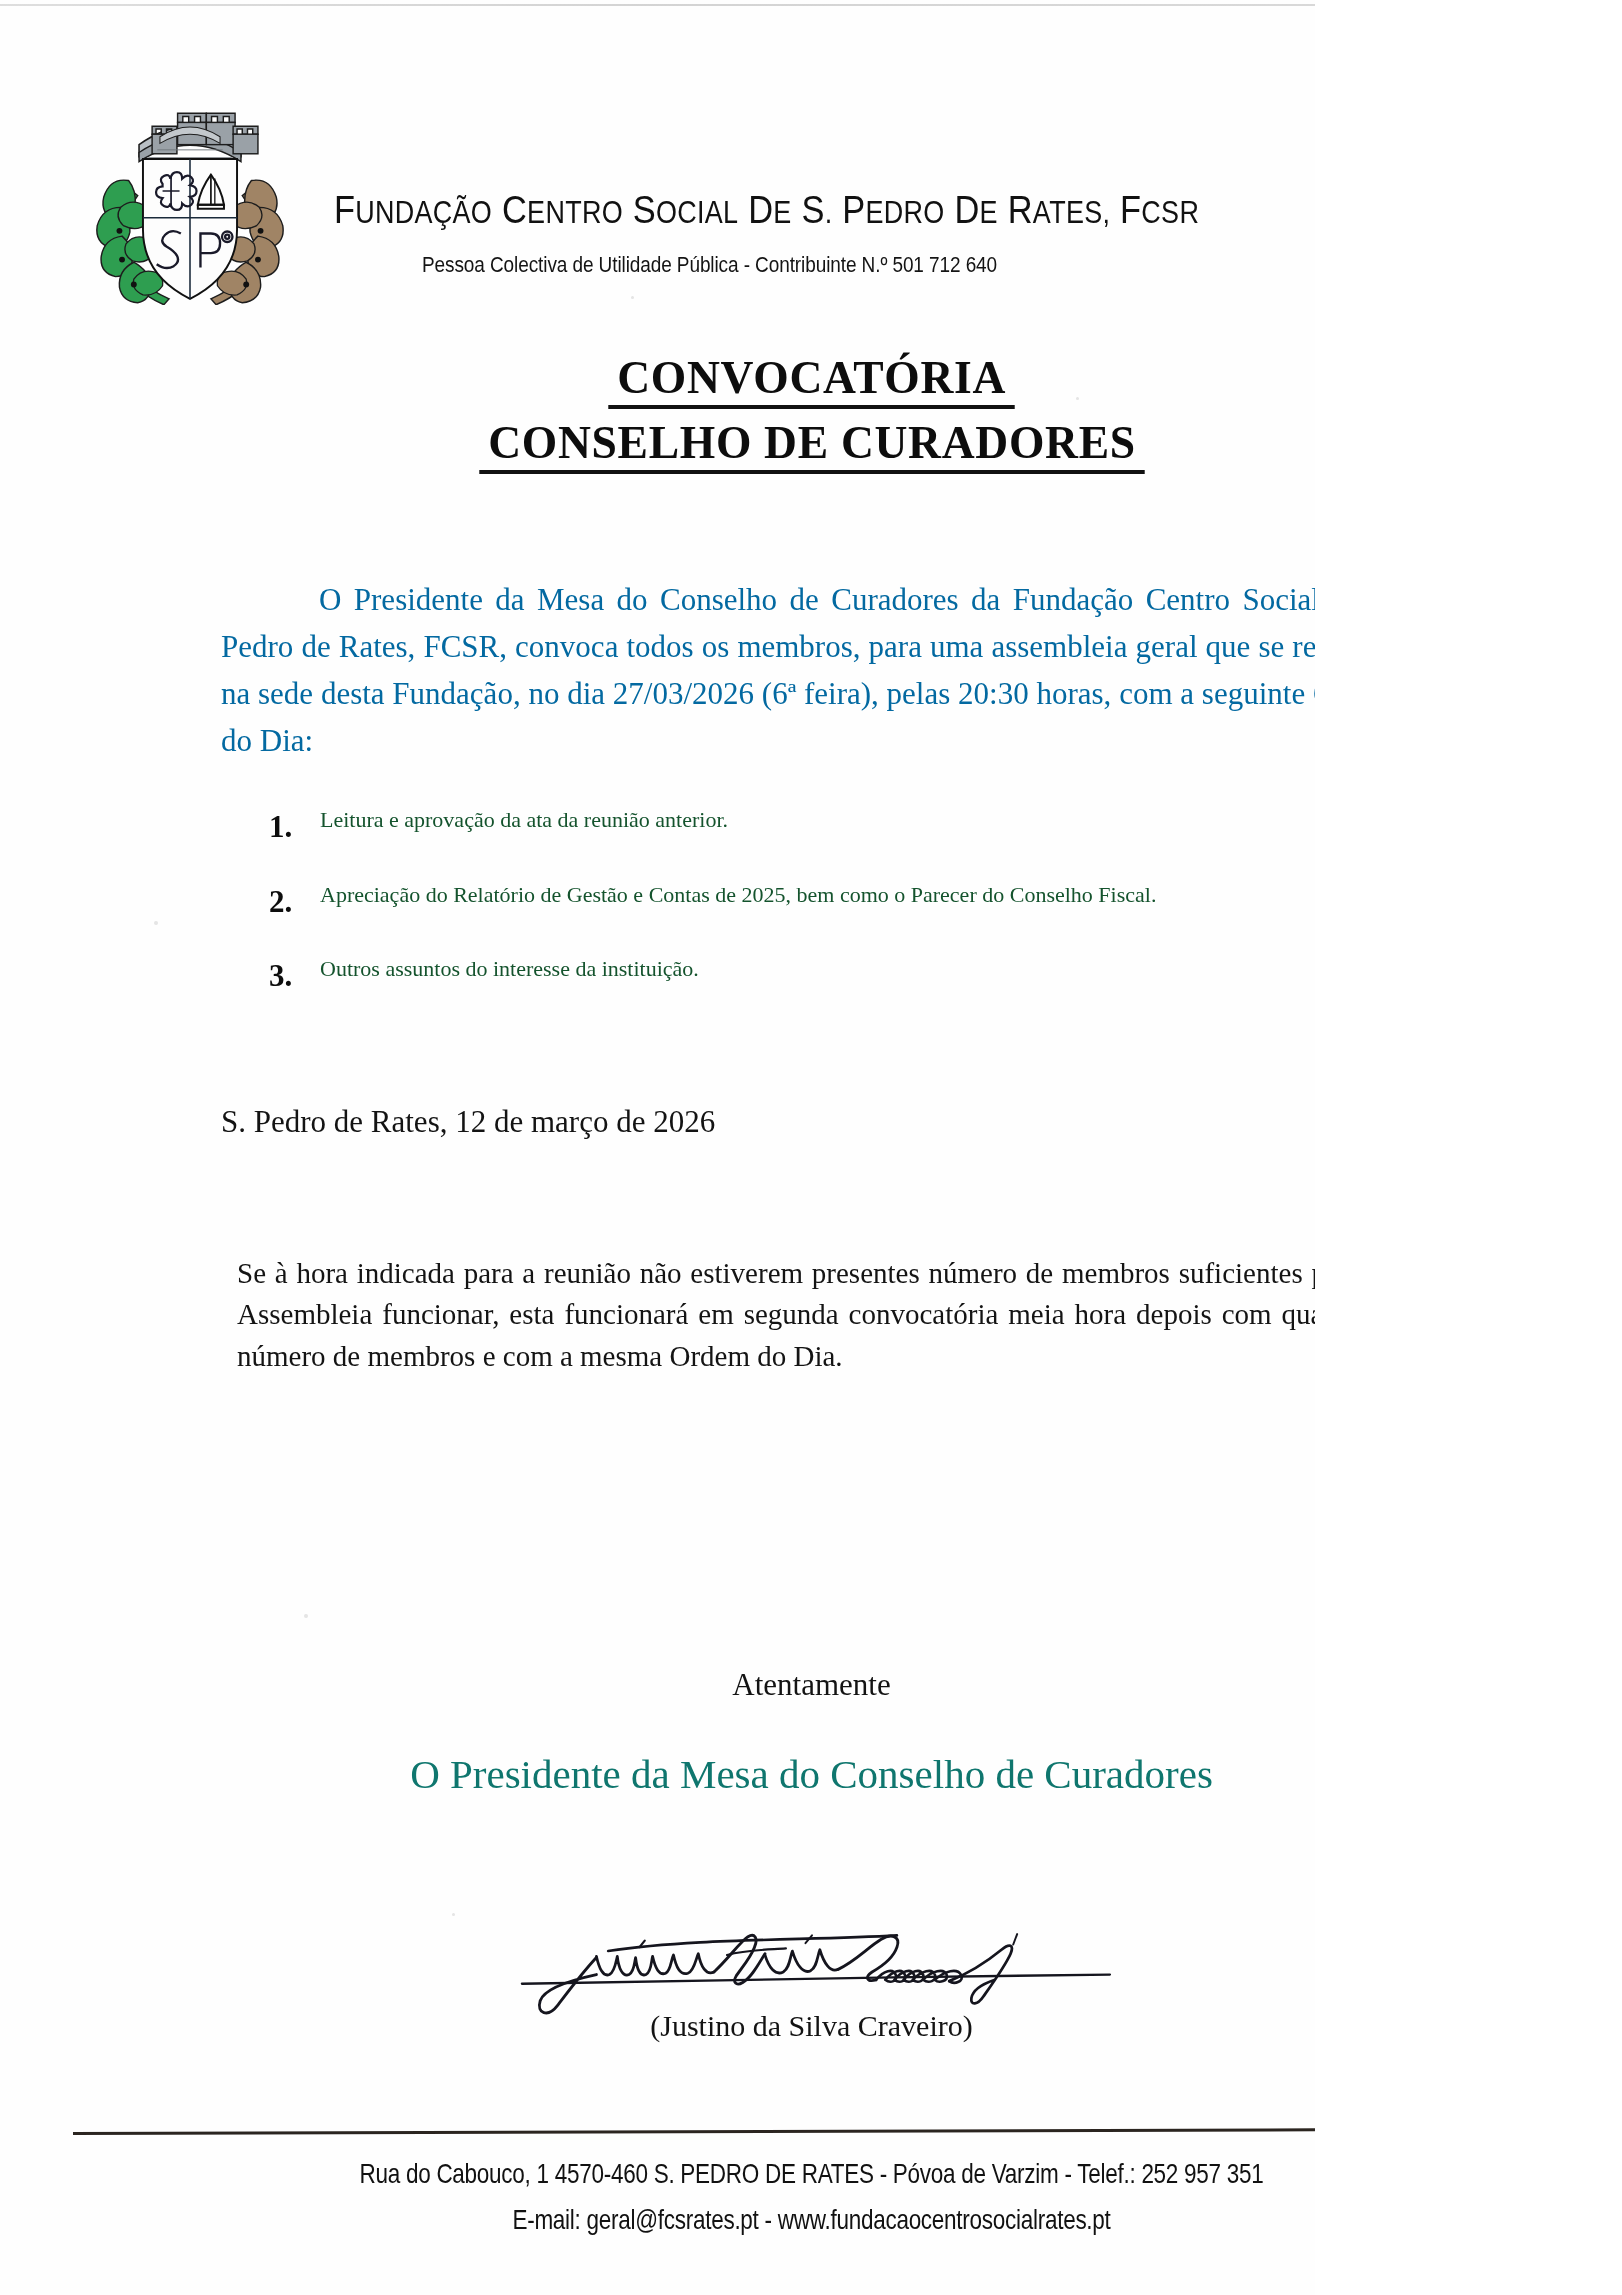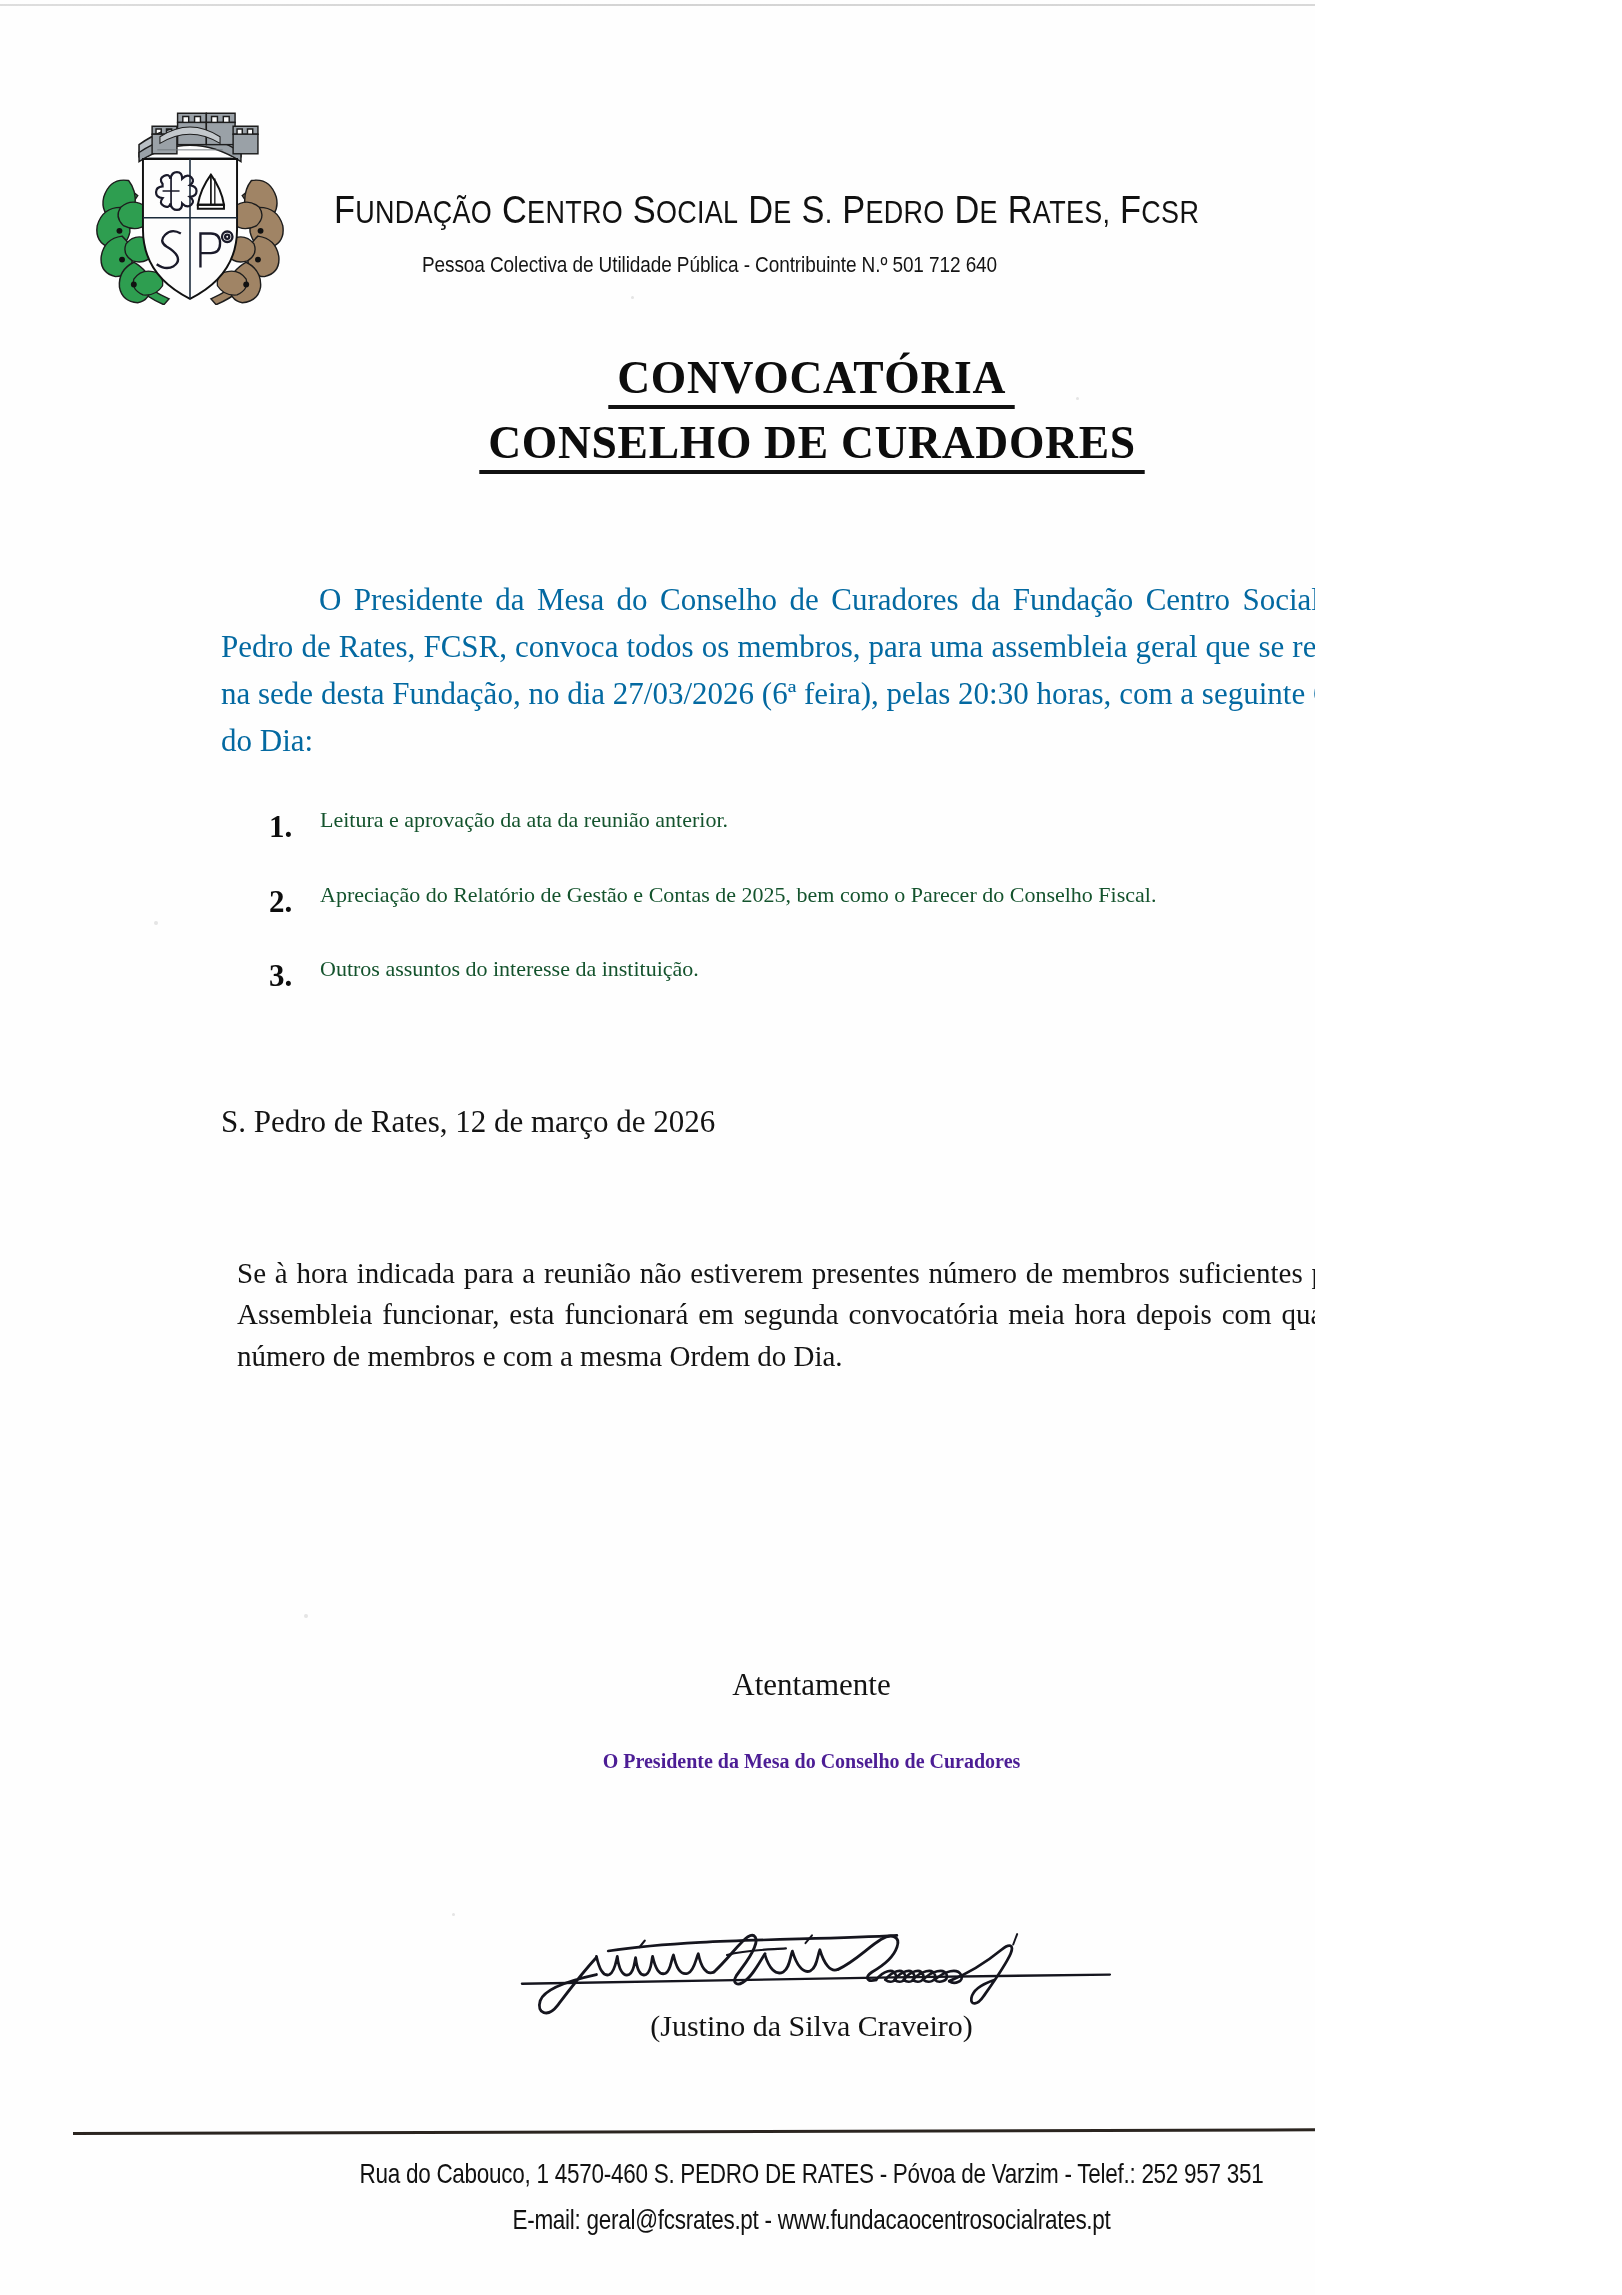--- a/index.html
+++ b/index.html
@@ -164,24 +164,23 @@
     left: 0;
     top: 1667px;
     width: 1623px;
     text-align: center;
   }
   .closing .salut {
     font-size: 31px;
     color: #131313;
   }
   .closing .role {
-    font-size: 20px;
-    color: #4c1d95;
+    font-size: 41px;
+    color: #0f766e;
     margin-top: 47px;
-    font-weight: bold;
   }
 
   
   .sig-area {
     position: absolute;
     left: 0;
     top: 1921px;
     width: 1623px;
     text-align: center;
   }

